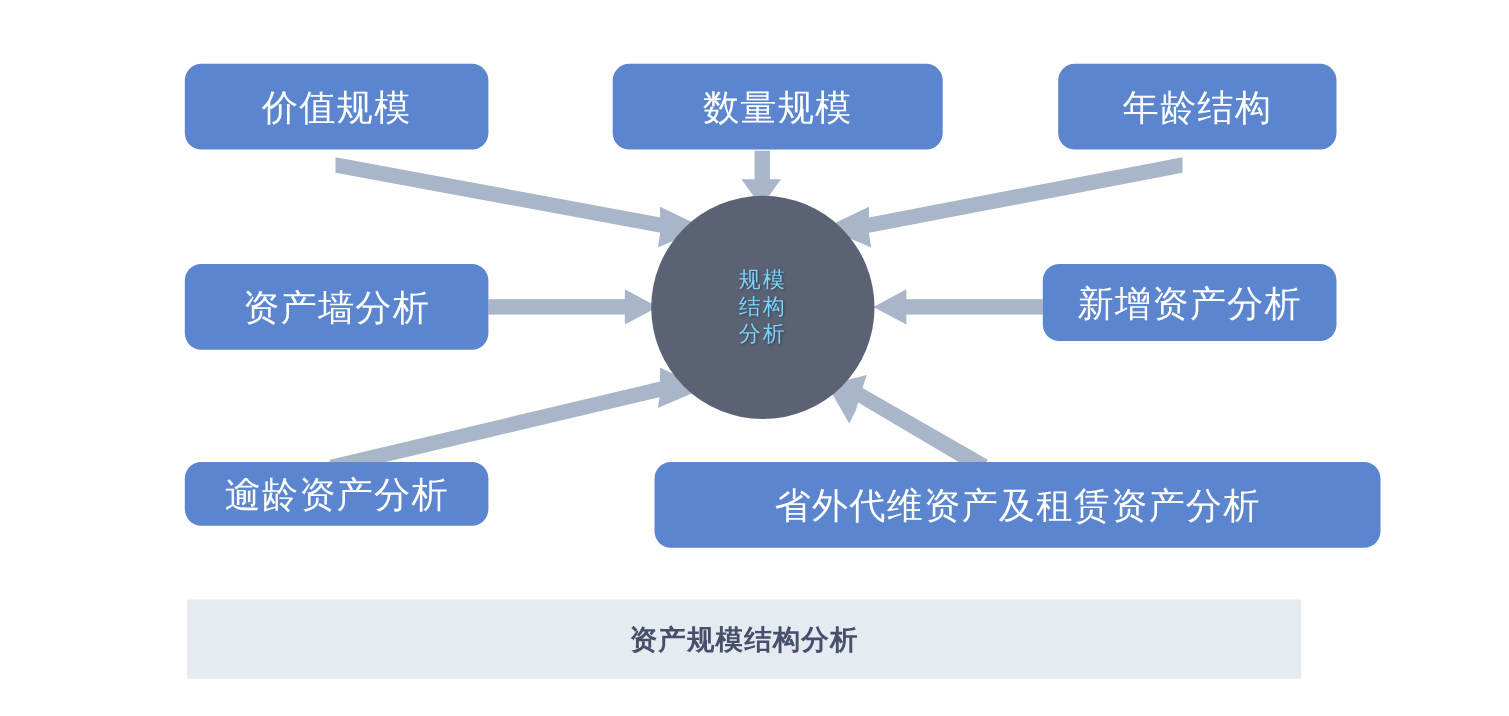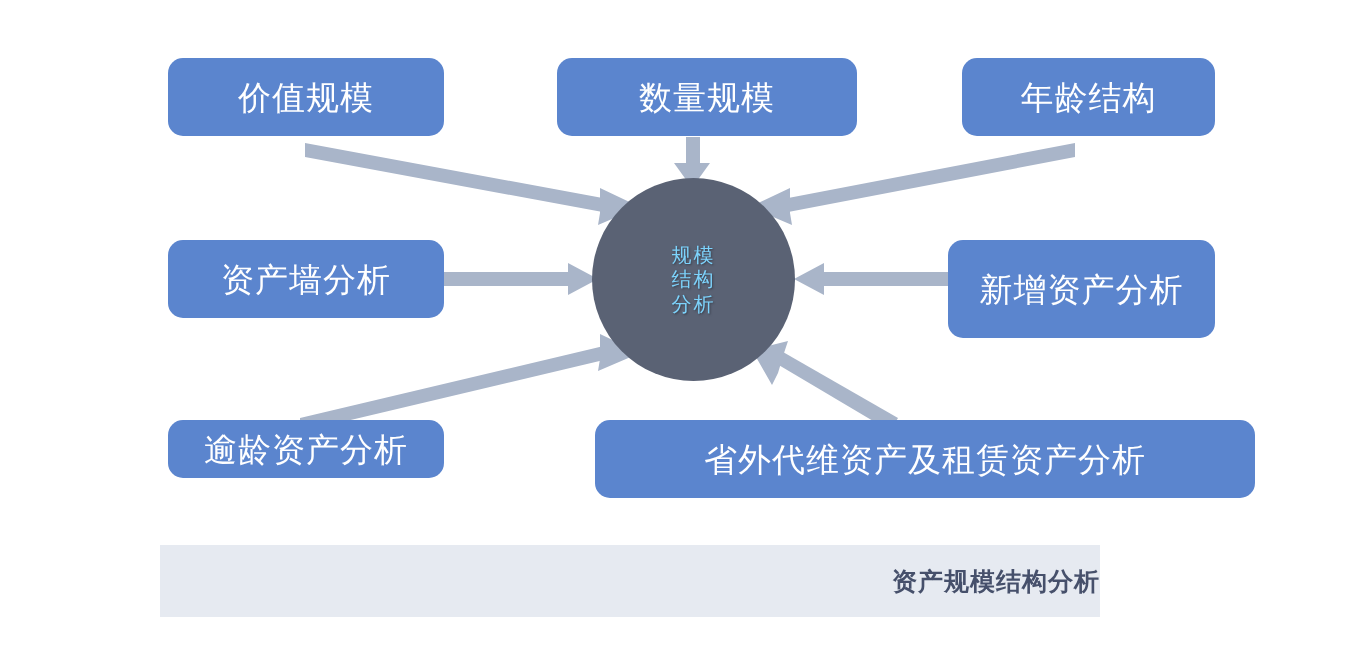--- a/index.html
+++ b/index.html
@@ -54,21 +54,21 @@
   }
   .node-box.wide .node-label {
     font-size: 33px;
   }
 
   
   #box-value-scale      { left: 168px; top: 58px;  width: 276px; height: 78px; }
   #box-quantity-scale   { left: 557px; top: 58px;  width: 300px; height: 78px; }
   #box-age-structure    { left: 962px; top: 58px;  width: 253px; height: 78px; text-align: right; }
   #box-asset-wall       { left: 168px; top: 240px; width: 276px; height: 78px; align-items: center; }
-  #box-new-asset        { left: 948px; top: 240px; width: 267px; height: 98px; }
+  #box-new-asset        { left: 948px; top: 240px; width: 267px; height: 70px; }
   #box-overage-asset    { left: 168px; top: 420px; width: 276px; height: 58px; }
   #box-outprov-lease    { left: 555px; top: 420px; width: 660px; height: 78px; margin-left: 40px; }
 
   
   #center-circle {
     position: absolute;
     z-index: 2;
     left: 592px;
     top: 178px;
     width: 203px;
@@ -86,28 +86,28 @@
     font-weight: normal;
     line-height: 1.22;
     letter-spacing: 2px;
     text-shadow: 1px 1px 2px rgba(30,34,44,0.55);
   }
 
   
   #caption-bar {
     position: absolute;
     z-index: 3;
-    left: 160px;
+    left: 170px;
     top: 545px;
-    width: 940px;
+    width: 1013px;
     height: 72px;
     background: #e6eaf1;
     display: flex;
     align-items: center;
-    justify-content: flex-end;
+    justify-content: center;
   }
   #caption-bar .caption-label {
     color: #46506b;
     font-size: 25px;
     font-weight: bold;
     letter-spacing: 1px;
   }
 </style>
 </head>
 <body>

